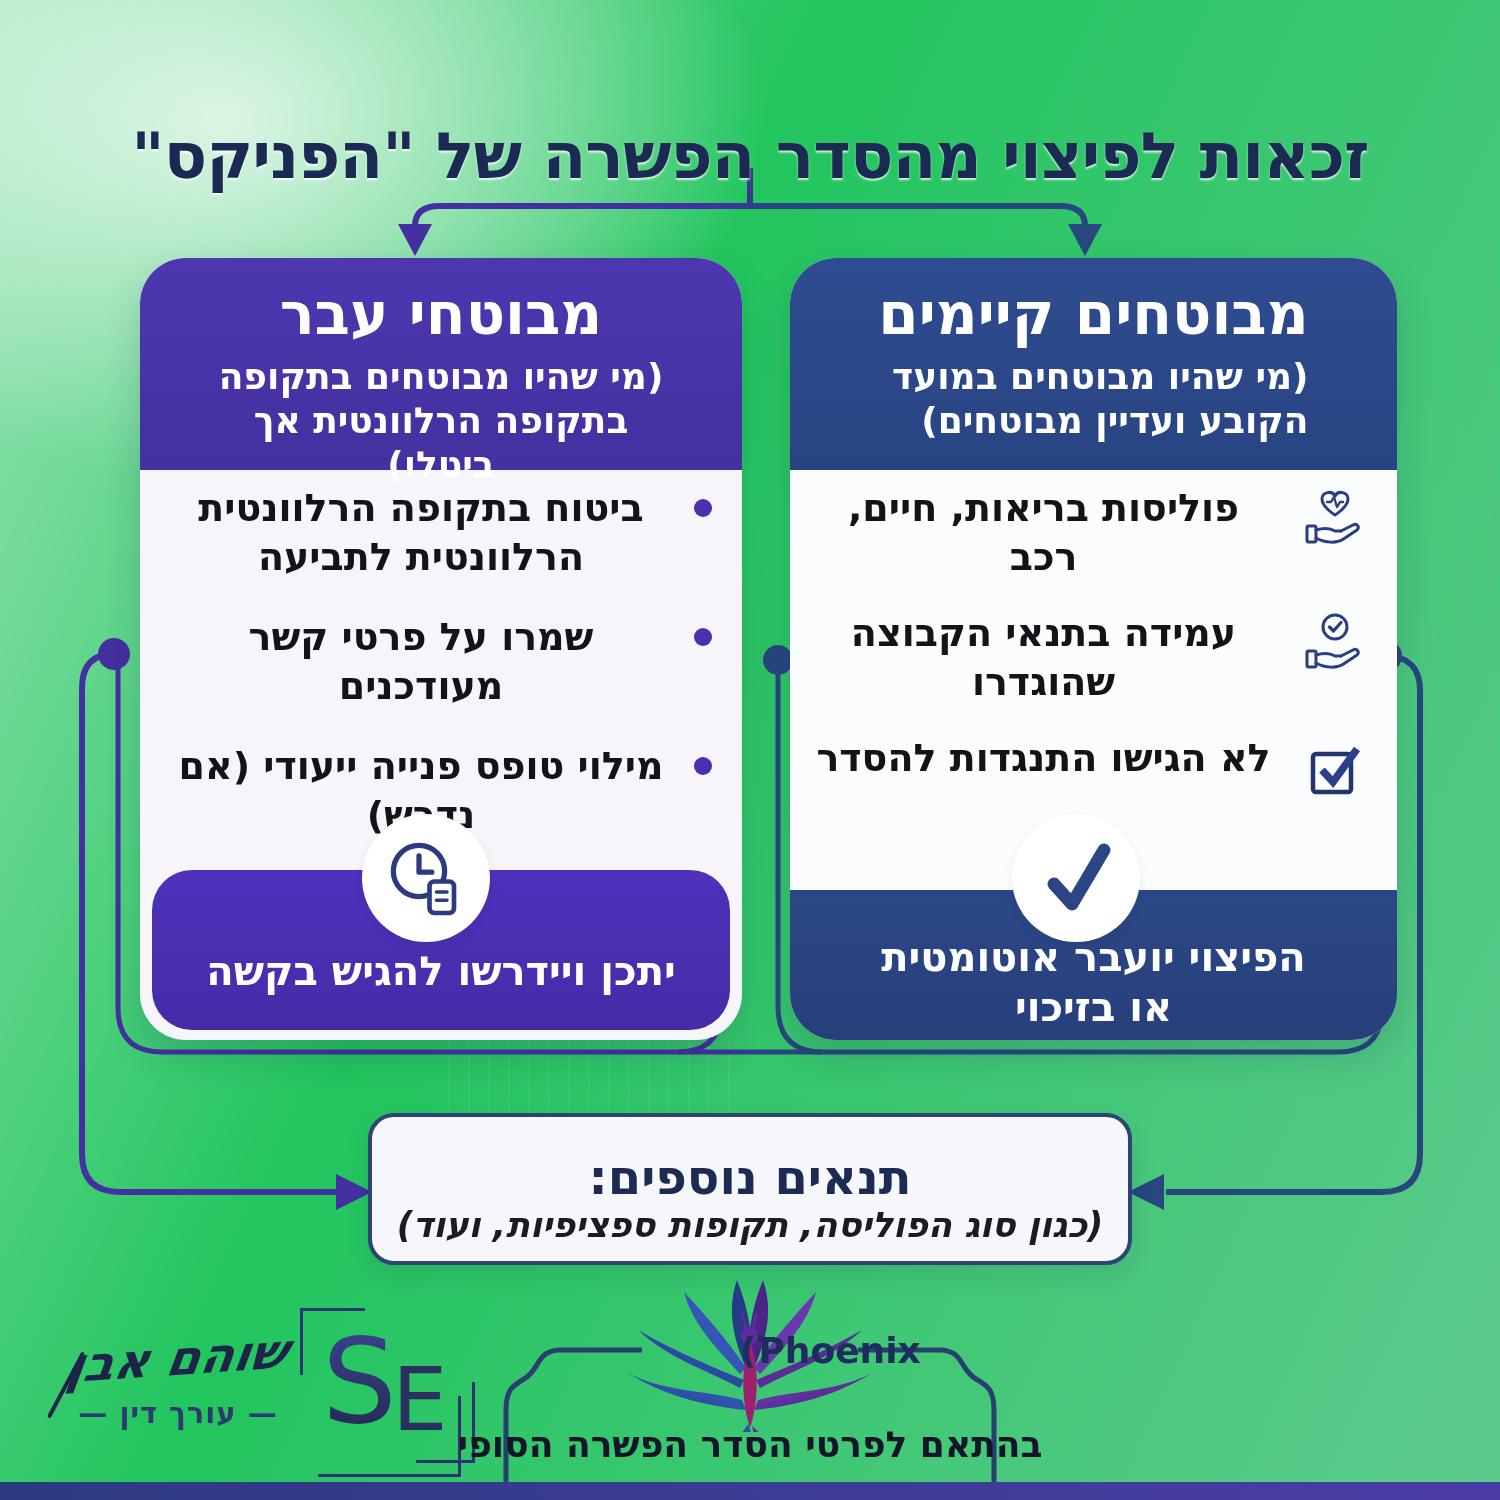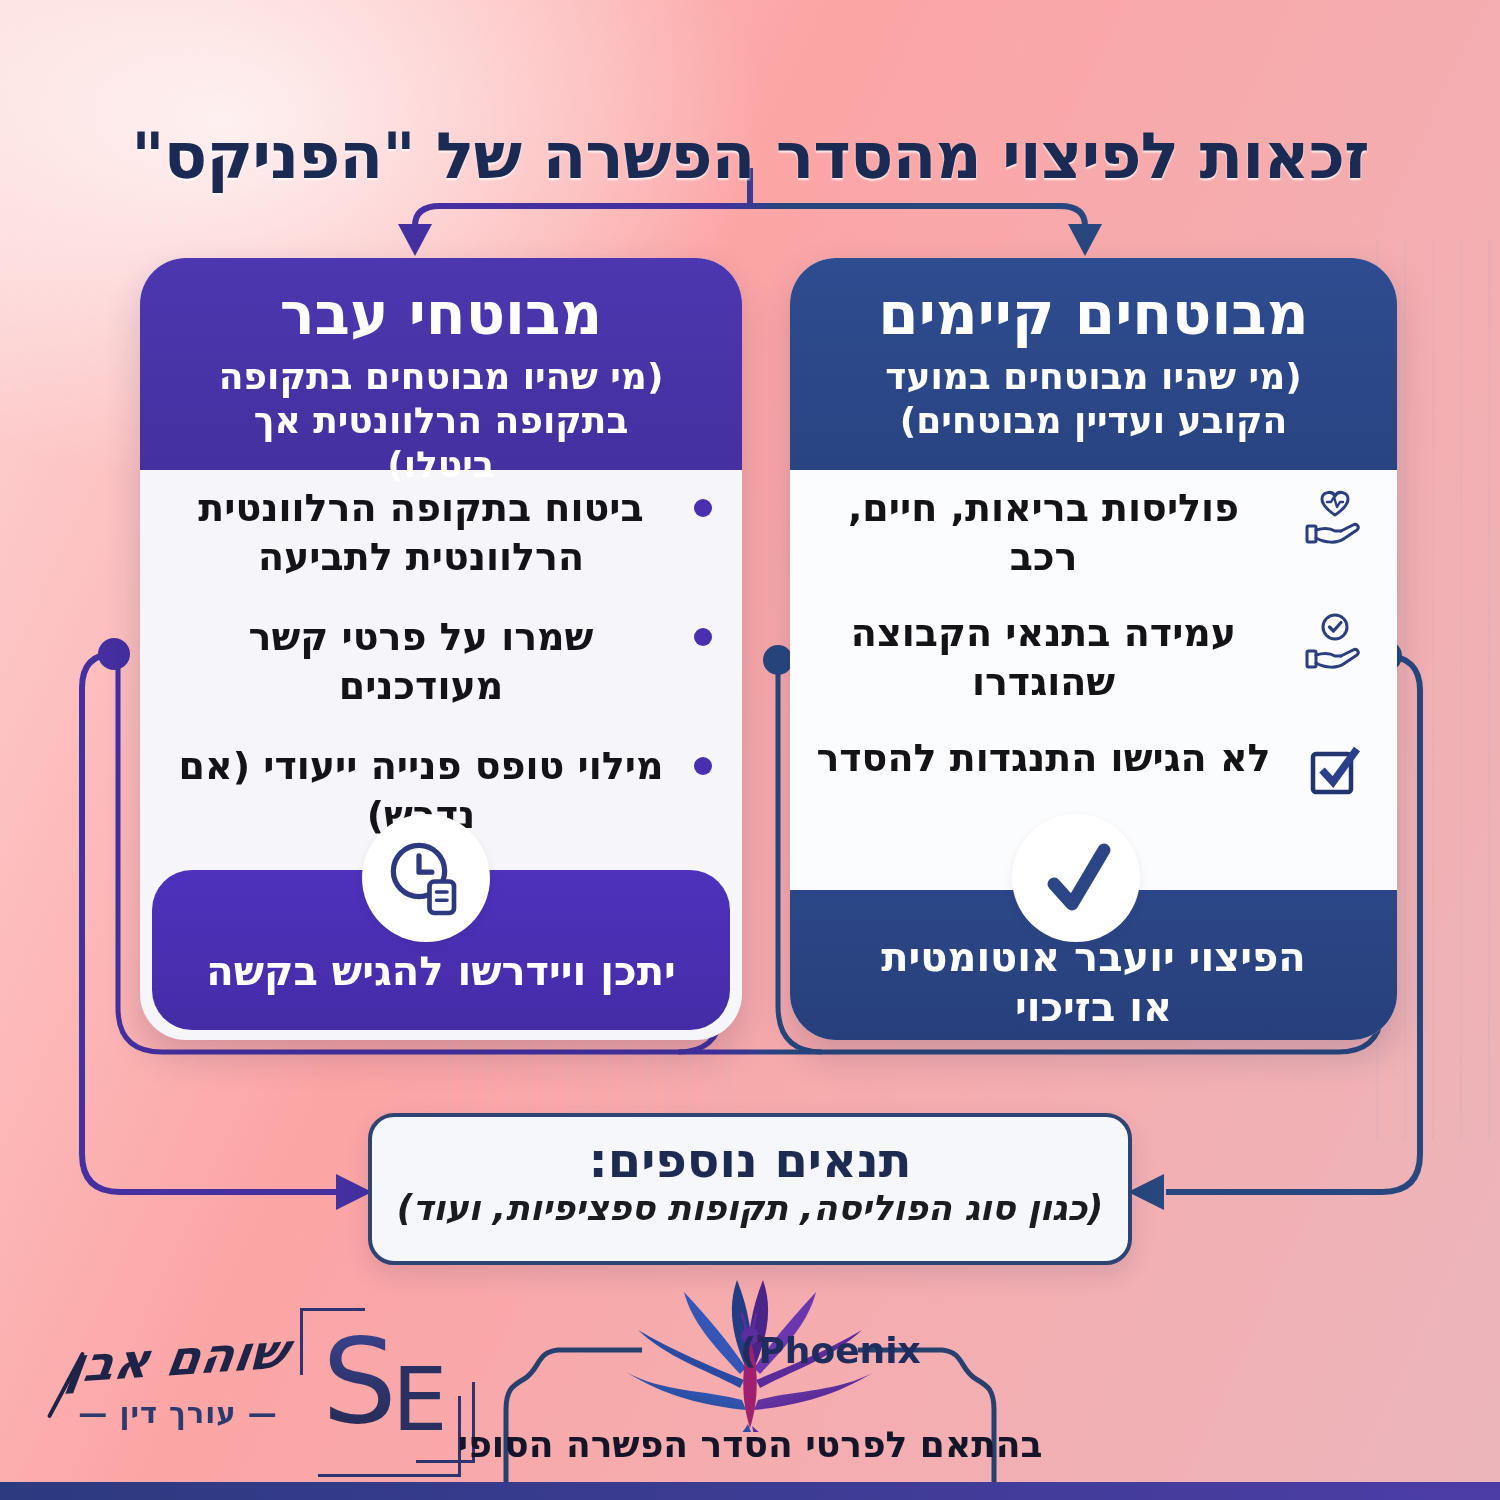--- a/index.html
+++ b/index.html
@@ -1,17 +1,17 @@
 <!DOCTYPE html>
 <html lang="he"><head>
 <meta charset="utf-8">
 <style>
   html,body{margin:0;padding:0;}
   body{width:1500px;height:1500px;overflow:hidden;font-family:"DejaVu Sans","Liberation Sans",sans-serif;}
-  .canvas{position:relative;width:1500px;height:1500px;background:#fca5a5;overflow:hidden;}
+  .canvas{position:relative;width:1500px;height:1500px;background:#22c55e;overflow:hidden;}
   .bg-sheen{position:absolute;inset:0;background:
       radial-gradient(900px 600px at 15% 8%, rgba(255,255,255,.75), rgba(255,255,255,0) 60%),
       linear-gradient(115deg, rgba(255,255,255,.55) 0%, rgba(255,255,255,0) 38%, rgba(205,212,228,.35) 100%);
       z-index:0;}
   .bg-circuit{position:absolute;right:0;top:240px;width:150px;height:900px;opacity:.10;
       background:repeating-linear-gradient(90deg, transparent 0 26px, #8fa3c8 26px 28px);z-index:0;}
   .bg-circuit2{position:absolute;left:430px;top:1040px;width:300px;height:120px;opacity:.12;
       background:repeating-linear-gradient(90deg, transparent 0 18px, #aebcd8 18px 20px);z-index:0;}
 
   svg.connectors{position:absolute;left:0;top:0;z-index:1;}
@@ -25,21 +25,21 @@
   .card-past{left:140px;background:#f6f5fa;}
   .card-existing{left:790px;width:575px;background:#fbfcfe;}
 
   .card-header{position:absolute;left:0;top:0;right:0;height:212px;border-radius:46px 46px 0 0;
       text-align:center;color:#fff;padding-top:26px;box-sizing:border-box;}
   .card-past .card-header{background:linear-gradient(180deg,#4d37b0,#44309f);}
   .card-existing .card-header{background:linear-gradient(180deg,#2e4c90,#294482);}
   .card-title{font-size:58px;font-weight:800;line-height:1.05;}
   .card-subtitle{font-size:36px;font-weight:600;line-height:1.22;margin:10px auto 0;}
   .card-past .card-subtitle{width:492px;}
-  .card-existing .card-subtitle{width:430px;}
+  .card-existing .card-subtitle{width:430px;text-align:right;}
 
   .card-body{position:absolute;left:24px;right:30px;top:226px;}
   .brow{display:flex;gap:16px;margin-bottom:30px;align-items:flex-start;}
   .dot{flex:0 0 auto;width:18px;height:18px;border-radius:50%;background:#4a2fb0;margin-top:15px;}
   .btext{flex:1;text-align:center;font-size:38px;font-weight:600;color:#141418;line-height:1.3;}
 
   .irow{display:flex;gap:30px;margin-bottom:26px;align-items:flex-start;}
   .iicon{flex:0 0 auto;width:64px;height:64px;margin-top:2px;}
   .itext{flex:1;text-align:center;font-size:38px;font-weight:600;color:#141418;line-height:1.3;}
 
@@ -48,21 +48,21 @@
       box-shadow:0 4px 10px rgba(30,35,80,.08);}
 
   .card-footer{position:absolute;text-align:center;color:#fff;z-index:3;box-sizing:border-box;}
   .card-past .card-footer{left:12px;right:12px;bottom:10px;height:160px;border-radius:40px;
       background:linear-gradient(180deg,#4f31bc,#452ca6);padding-top:78px;font-size:40px;font-weight:700;}
   .card-existing .card-footer{left:0;right:0;bottom:0;height:150px;border-radius:0 0 46px 46px;
       background:linear-gradient(180deg,#2c4787,#27407c);padding-top:42px;font-size:40px;font-weight:700;line-height:1.25;}
 
   .conditions{position:absolute;left:368px;top:1113px;width:764px;height:152px;z-index:2;
       background:#f5f7fb;border:4px solid #2e4472;border-radius:26px;direction:rtl;text-align:center;
-      box-shadow:0 10px 24px rgba(30,35,80,.12);box-sizing:border-box;padding-top:15px;}
+      box-shadow:0 10px 24px rgba(30,35,80,.12);box-sizing:border-box;padding-top:32px;}
   .conditions-title{font-size:48px;font-weight:800;color:#1d2b52;}
   .conditions-subtitle{font-size:35px;font-weight:600;color:#1b1b22;font-style:italic;}
 
   .signature{position:absolute;left:58px;top:1330px;width:240px;text-align:center;z-index:2;direction:rtl;}
   .signature-name{display:inline-block;font-size:48px;font-weight:600;color:#1d2447;
       transform:skewX(-14deg) rotate(-4deg);font-style:italic;}
   .signature-slash{position:absolute;left:6px;top:18px;width:4px;height:74px;background:#1d2447;
       transform:rotate(28deg);border-radius:2px;}
   .signature-role{margin-top:10px;font-size:29px;font-weight:600;color:#2c3a6e;letter-spacing:1px;}
 

